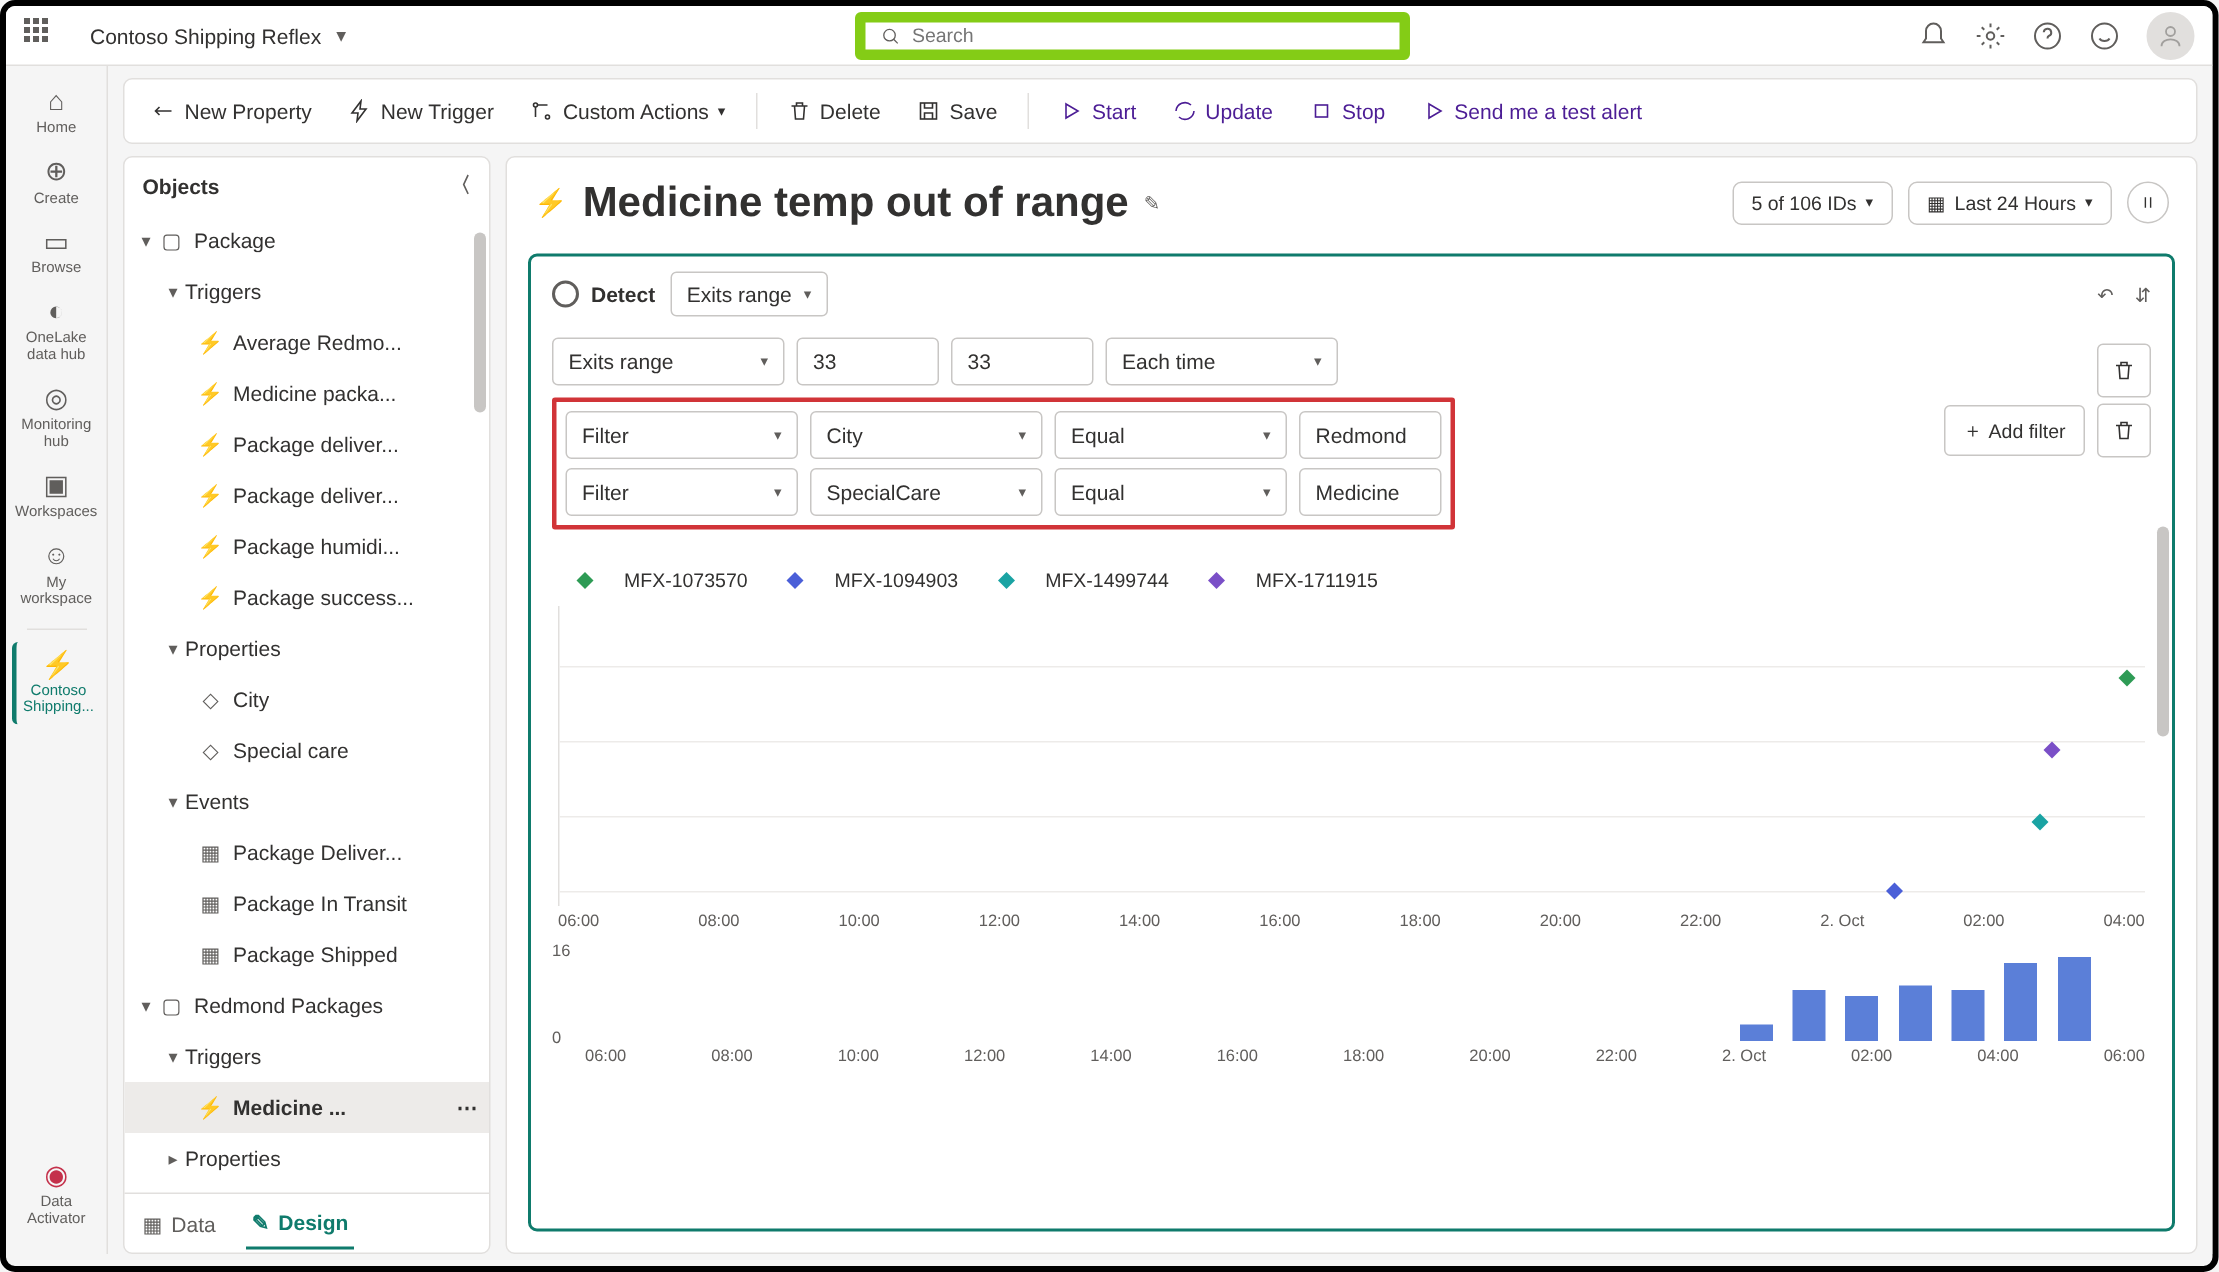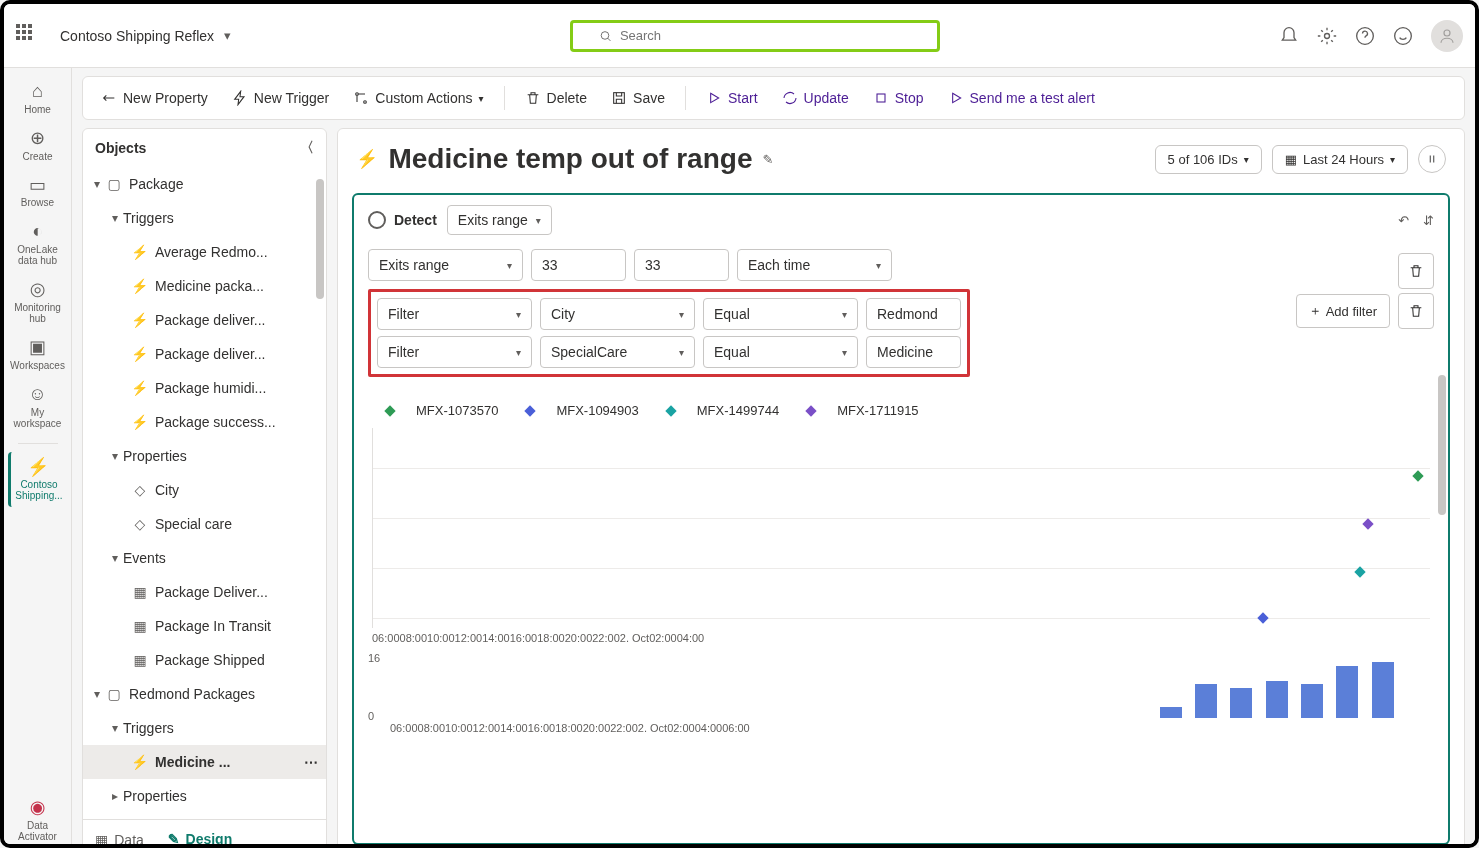--- a/index.html
+++ b/index.html
@@ -1,22 +1,22 @@
 <!DOCTYPE html>
 <html><head>
 <meta charset="utf-8">
 <style>
 * { box-sizing: border-box; margin: 0; padding: 0; font-family: "Segoe UI", -apple-system, sans-serif; }
 body { background: #f5f5f5; color: #323130; font-size: 13px; width: 1479px; height: 848px; overflow: hidden; border: 4px solid #000; border-radius: 10px; }
-.topbar { display: flex; align-items: center; height: 64px; padding: 0 12px; background: #fff; border-bottom: 1px solid #e1dfdd; }
+.topbar { display: flex; align-items: center; height: 40px; padding: 0 12px; background: #fff; border-bottom: 1px solid #e1dfdd; }
 .topbar .waffle { width: 24px; height: 24px; display: grid; grid-template-columns: repeat(3,4px); grid-template-rows: repeat(3,4px); gap: 2px; margin-right: 20px; cursor: pointer; }
 .topbar .waffle span { background: #605e5c; width: 4px; height: 4px; }
 .topbar .app-title { font-size: 14px; margin-right: 6px; }
 .topbar .chev { margin-left: 4px; color: #605e5c; }
-.topbar .search { margin-left: auto; margin-right: auto; width: 370px; height: 32px; border: 3px solid #84cc16; border-radius: 4px; display: flex; align-items: center; padding: 0 26px; background: #fff; }
+.topbar .search { margin-left: auto; margin-right: auto; width: 370px; height: 32px; border: 7px solid #84cc16; border-radius: 4px; display: flex; align-items: center; padding: 0 10px; background: #fff; }
 .topbar .search svg { width: 14px; height: 14px; margin-right: 8px; stroke: #605e5c; }
 .topbar .search input { border: none; outline: none; font-size: 13px; width: 100%; }
 .topbar .right-icons { display: flex; align-items: center; gap: 18px; }
 .topbar .right-icons .ico { width: 20px; height: 20px; color: #605e5c; cursor: pointer; display: flex; align-items: center; justify-content: center; }
 .topbar .avatar { width: 32px; height: 32px; border-radius: 50%; background: #e1dfdd; display: flex; align-items: center; justify-content: center; }
 
 .shell { display: flex; height: calc(848px - 48px - 8px); }
 .railnav { width: 68px; background: #f5f5f5; border-right: 1px solid #e1dfdd; display: flex; flex-direction: column; align-items: center; padding-top: 8px; gap: 2px; }
 .railnav .item { width: 60px; display: flex; flex-direction: column; align-items: center; padding: 6px 2px; font-size: 10px; color: #605e5c; cursor: pointer; border-radius: 4px; text-align: center; line-height: 1.1; }
 .railnav .item.active { border-left: 3px solid #0f7b6c; color: #0f7b6c; }
@@ -77,21 +77,21 @@
 .main .card .prow .addf { border: 1px solid #c8c6c4; border-radius: 4px; padding: 7px 12px; display: flex; align-items: center; gap: 4px; cursor: pointer; }
 
 .main .charts { flex: 1; padding: 8px 18px; overflow: hidden; position: relative; }
 .main .legend { display: flex; gap: 28px; font-size: 13px; padding: 6px 0 10px 14px; }
 .main .legend .li { display: flex; align-items: center; gap: 22px; }
 .main .legend .dot { width: 8px; height: 8px; transform: rotate(45deg); }
 
 .main .chart1 { position: relative; height: 200px; border-left: 1px solid #e1dfdd; }
 .main .chart1 .grid { position: absolute; left: 0; right: 0; height: 1px; background: #edebe9; }
 .main .chart1 .pt { position: absolute; width: 8px; height: 8px; transform: rotate(45deg); }
-.main .xaxis { display: flex; font-size: 11px; color: #605e5c; padding: 4px 0 12px 0; }
+.main .xaxis { display: flex; justify-content: space-between; font-size: 11px; color: #605e5c; padding: 4px 0 12px 0; }
 
 .main .chart2title { font-size: 14px; font-weight: 600; padding: 8px 0 4px 0; }
 .main .chart2 { position: relative; height: 62px; }
 .main .chart2 .ylab { position: absolute; left: -4px; font-size: 11px; color: #605e5c; }
 .main .chart2 .bars { position: absolute; left: 18px; right: 0; bottom: 0; top: 0; }
 .main .chart2 .bar { position: absolute; bottom: 0; width: 22px; background: #5b7fd8; }
 .main .rightscroll { position: absolute; right: 2px; top: 180px; width: 8px; height: 140px; background: #c8c6c4; border-radius: 4px; }
 
 svg { stroke: currentColor; fill: none; stroke-width: 1.6; }
 </style>

